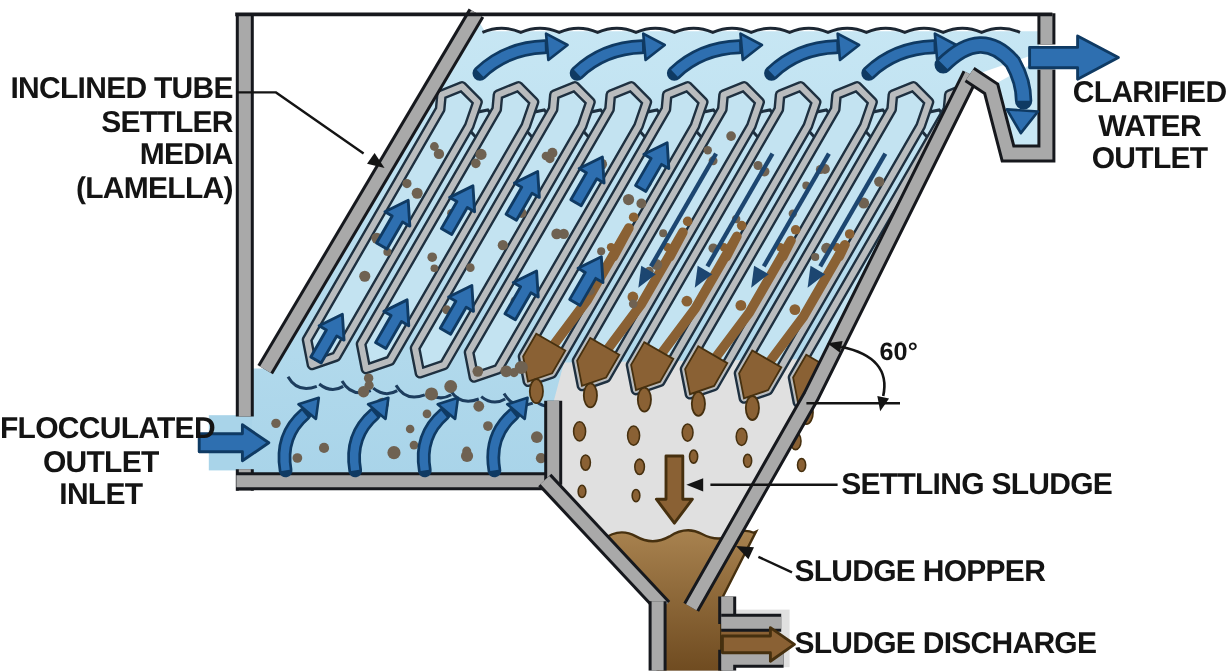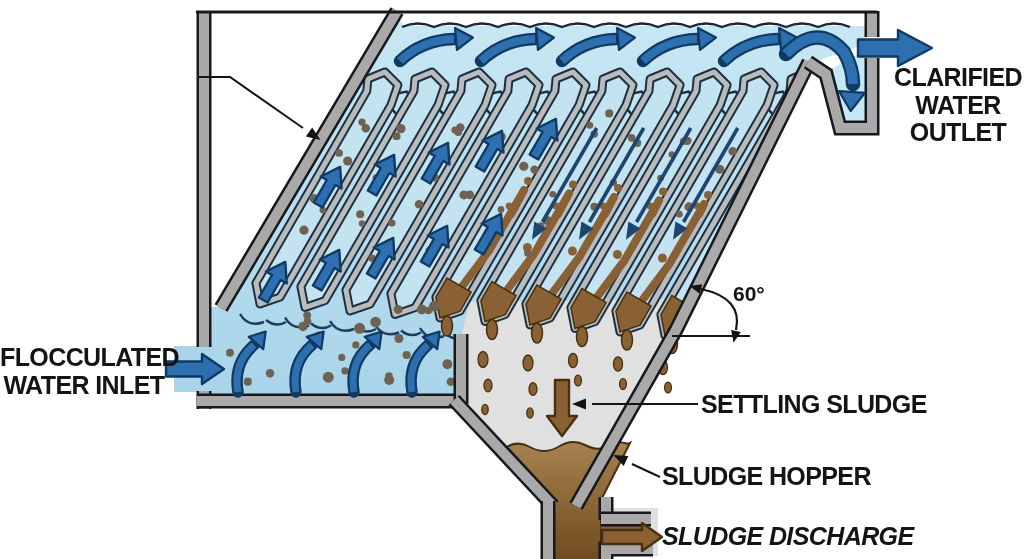--- a/index.html
+++ b/index.html
@@ -6,21 +6,21 @@
   #stage{position:relative;width:1024px;height:559px;background:#fff;overflow:hidden;
          font-family:"Liberation Sans",sans-serif;}
   #cv{position:absolute;left:0;top:0;display:block;}
   .lbl{position:absolute;font:700 25px/1.1 "Liberation Sans",sans-serif;color:#141414;
        letter-spacing:-0.6px;white-space:pre-line;}
   #lbl-media{left:8px;top:61px;width:186px;text-align:right;}
   #lbl-out{left:882px;top:64px;width:152px;text-align:center;}
   #lbl-in{left:0px;top:344px;width:168px;text-align:center;}
   #lbl-settling{left:701px;top:391px;text-align:center;}
   #lbl-hopper{left:662px;top:463px;}
-  #lbl-discharge{left:662px;top:523px;font-style:italic;}
+  #lbl-discharge{left:662px;top:523px;}
   #lbl-deg{left:733px;top:282px;font-size:21px;letter-spacing:0;}
 </style>
 </head>
 <body>
 
 <div id="stage">
   <svg id="cv" width="1024" height="559" viewBox="0 0 1024 559">
       <defs>
         <linearGradient id="wg" x1="0" y1="0" x2="0" y2="1">
           <stop offset="0%" stop-color="#c8e7f4"></stop>
@@ -321,22 +321,25 @@
         <path d="M 698,404 L 592,404" stroke="#141414" stroke-width="2"></path>
         <polygon points="0.0,-5.5 14.0,0.0 0.0,5.5" transform="translate(586,404) rotate(180)" fill="#141414"></polygon>
         <path d="M 660,477 L 632,464" stroke="#141414" stroke-width="2"></path>
         <polygon points="0.0,-5.5 14.0,0.0 0.0,5.5" transform="translate(626,461) rotate(205)" fill="#141414"></polygon>
         <path d="M 672,336 L 750,336" stroke="#141414" stroke-width="2.2"></path>
         <path d="M 701,289 Q 743,298 736,330" fill="none" stroke="#141414" stroke-width="2.2"></path>
         <polygon points="0.0,-5.0 12.0,0.0 0.0,5.0" transform="translate(701,289) rotate(194)" fill="#141414"></polygon>
         <polygon points="0.0,-5.0 12.0,0.0 0.0,5.0" transform="translate(736,331) rotate(102)" fill="#141414"></polygon>
       </g>
     </svg>
+  <div class="lbl" id="lbl-media">INCLINED TUBE
+SETTLER MEDIA
+(LAMELLA)</div>
   <div class="lbl" id="lbl-out">CLARIFIED
 WATER
 OUTLET</div>
   <div class="lbl" id="lbl-in">FLOCCULATED
-WATER INLET</div>
+OUTLET INLET</div>
   <div class="lbl" id="lbl-settling">SETTLING SLUDGE</div>
   <div class="lbl" id="lbl-hopper">SLUDGE HOPPER</div>
   <div class="lbl" id="lbl-discharge">SLUDGE DISCHARGE</div>
   <div class="lbl" id="lbl-deg">60°</div>
 </div>
 
 </body></html>

